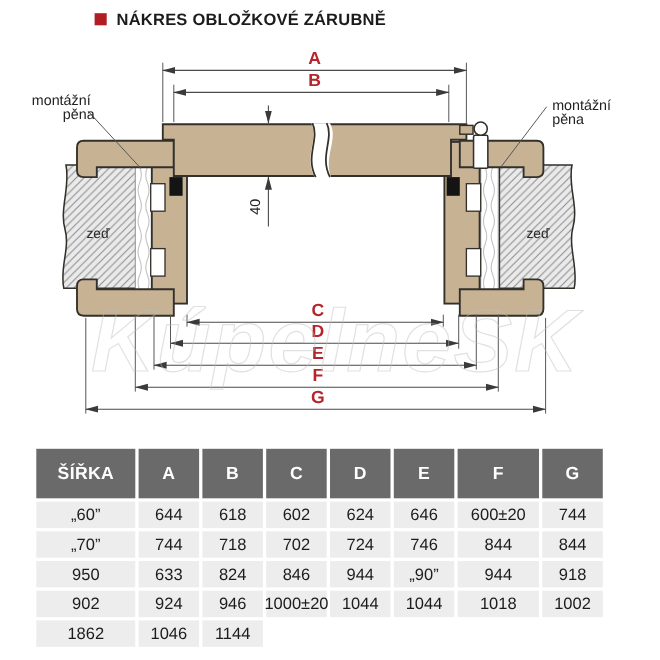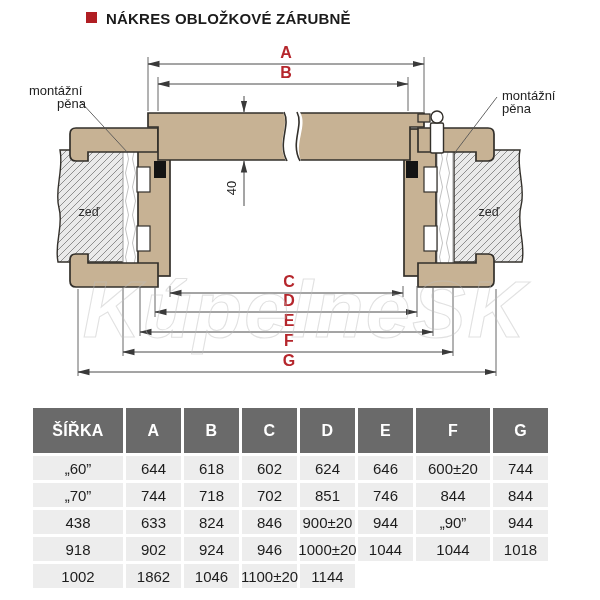--- a/index.html
+++ b/index.html
@@ -172,40 +172,38 @@
       <div class="td">618</div>
       <div class="td">602</div>
       <div class="td">624</div>
       <div class="td">646</div>
       <div class="td">600±20</div>
       <div class="td">744</div>
       <div class="td">„70”</div>
       <div class="td">744</div>
       <div class="td">718</div>
       <div class="td">702</div>
-      <div class="td">851</div>
+      <div class="td">724</div>
       <div class="td">746</div>
       <div class="td">844</div>
       <div class="td">844</div>
-      <div class="td">438</div>
+      <div class="td">950</div>
       <div class="td">633</div>
       <div class="td">824</div>
       <div class="td">846</div>
-      <div class="td">900±20</div>
       <div class="td">944</div>
       <div class="td">„90”</div>
       <div class="td">944</div>
       <div class="td">918</div>
       <div class="td">902</div>
       <div class="td">924</div>
       <div class="td">946</div>
       <div class="td">1000±20</div>
       <div class="td">1044</div>
       <div class="td">1044</div>
       <div class="td">1018</div>
       <div class="td">1002</div>
       <div class="td">1862</div>
       <div class="td">1046</div>
-      <div class="td">1100±20</div>
       <div class="td">1144</div>
     </div>
 
 </div>
 
 </body></html>

